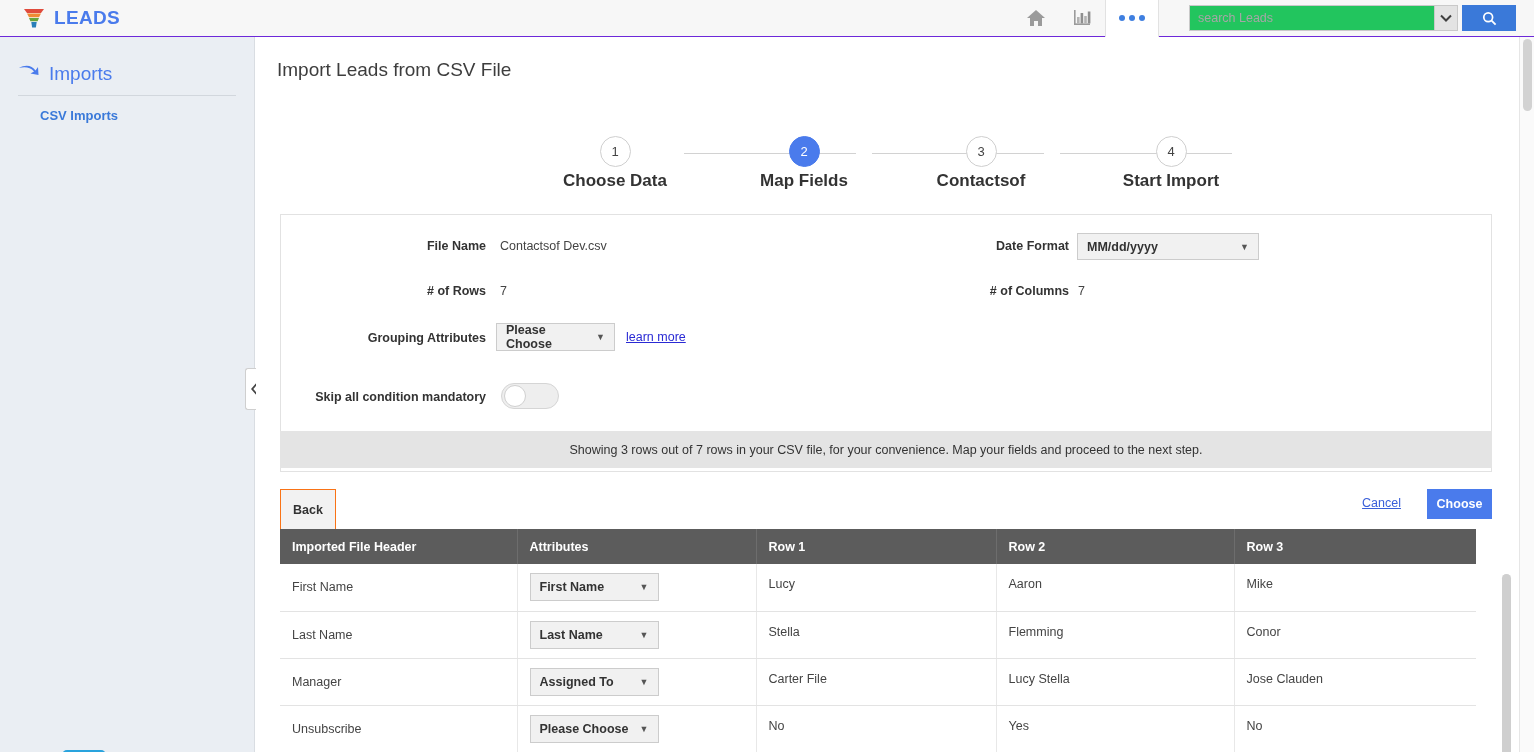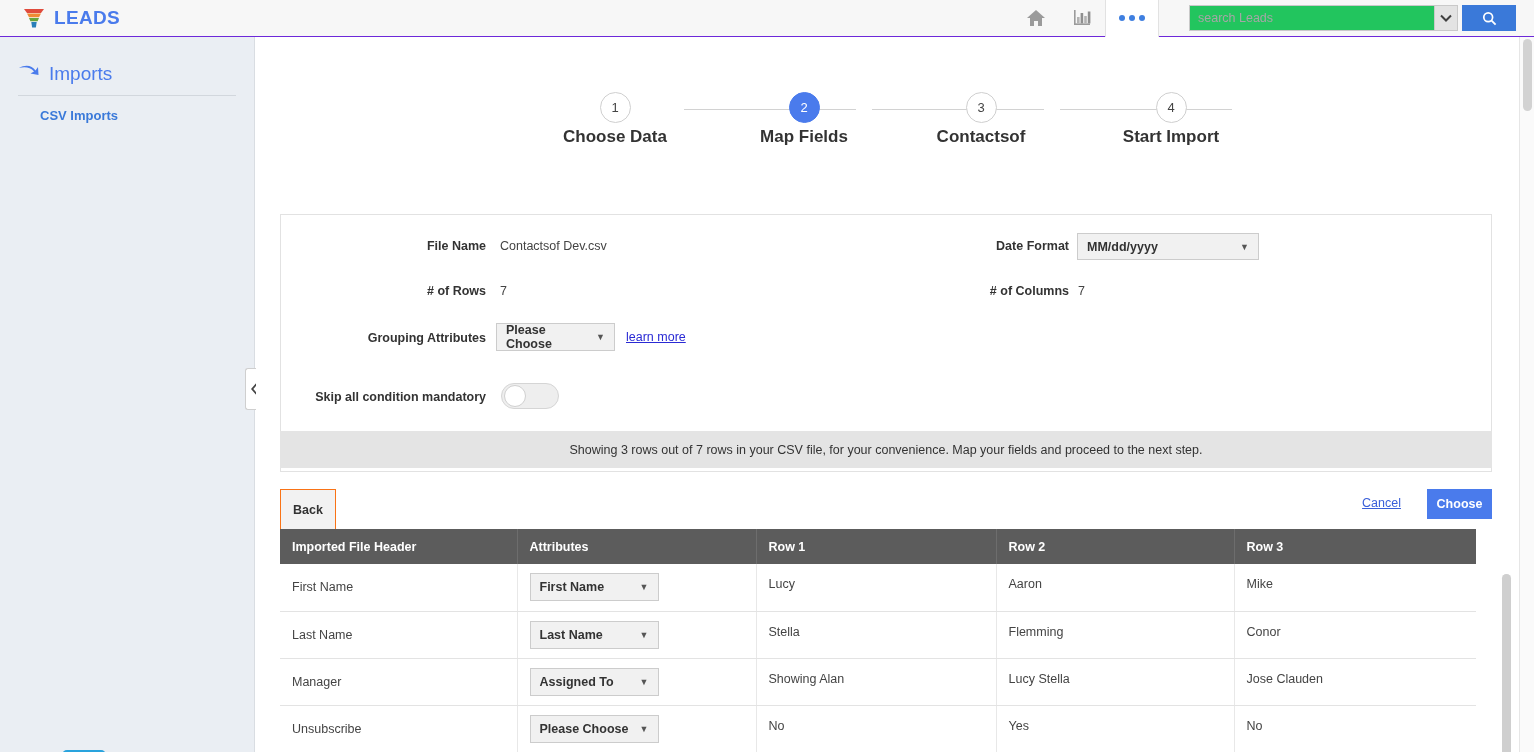--- a/index.html
+++ b/index.html
@@ -236,20 +236,21 @@
 
 </div>
 
 <div class="collapse-handle">
   <svg width="7" height="12" viewBox="0 0 7 12">
     <path d="M5.5 1 L1.2 6 L5.5 11" stroke="#444" stroke-width="1.8" fill="none"></path>
   </svg>
 </div>
 
 <div class="main">
+  <div class="page-title">Import Leads from CSV File</div>
 
   <div class="stepper">
     <div class="step-line" style="left:428px; width:172px;"></div>
     <div class="step-line" style="left:616px; width:172px;"></div>
     <div class="step-line" style="left:804px; width:172px;"></div>
 
     <div class="step" style="left:289px; top:35px;">
       <div class="circle">1</div>
       <div class="step-label">Choose Data</div>
     </div>
@@ -341,21 +342,21 @@
           <td class="val">Conor</td>
         </tr>
         <tr>
           <td>Manager</td>
           <td class="attr-cell">
             <span class="dropdown" style="width:129px; height:28px;">
               <span>Assigned To</span>
               <span class="caret">▼</span>
             </span>
           </td>
-          <td class="val">Showing Alan</td>
+          <td class="val">Carter File</td>
           <td class="val">Lucy Stella</td>
           <td class="val">Jose Clauden</td>
         </tr>
         <tr>
           <td>Unsubscribe</td>
           <td class="attr-cell">
             <span class="dropdown" style="width:129px; height:28px;">
               <span>Please Choose</span>
               <span class="caret">▼</span>
             </span>

